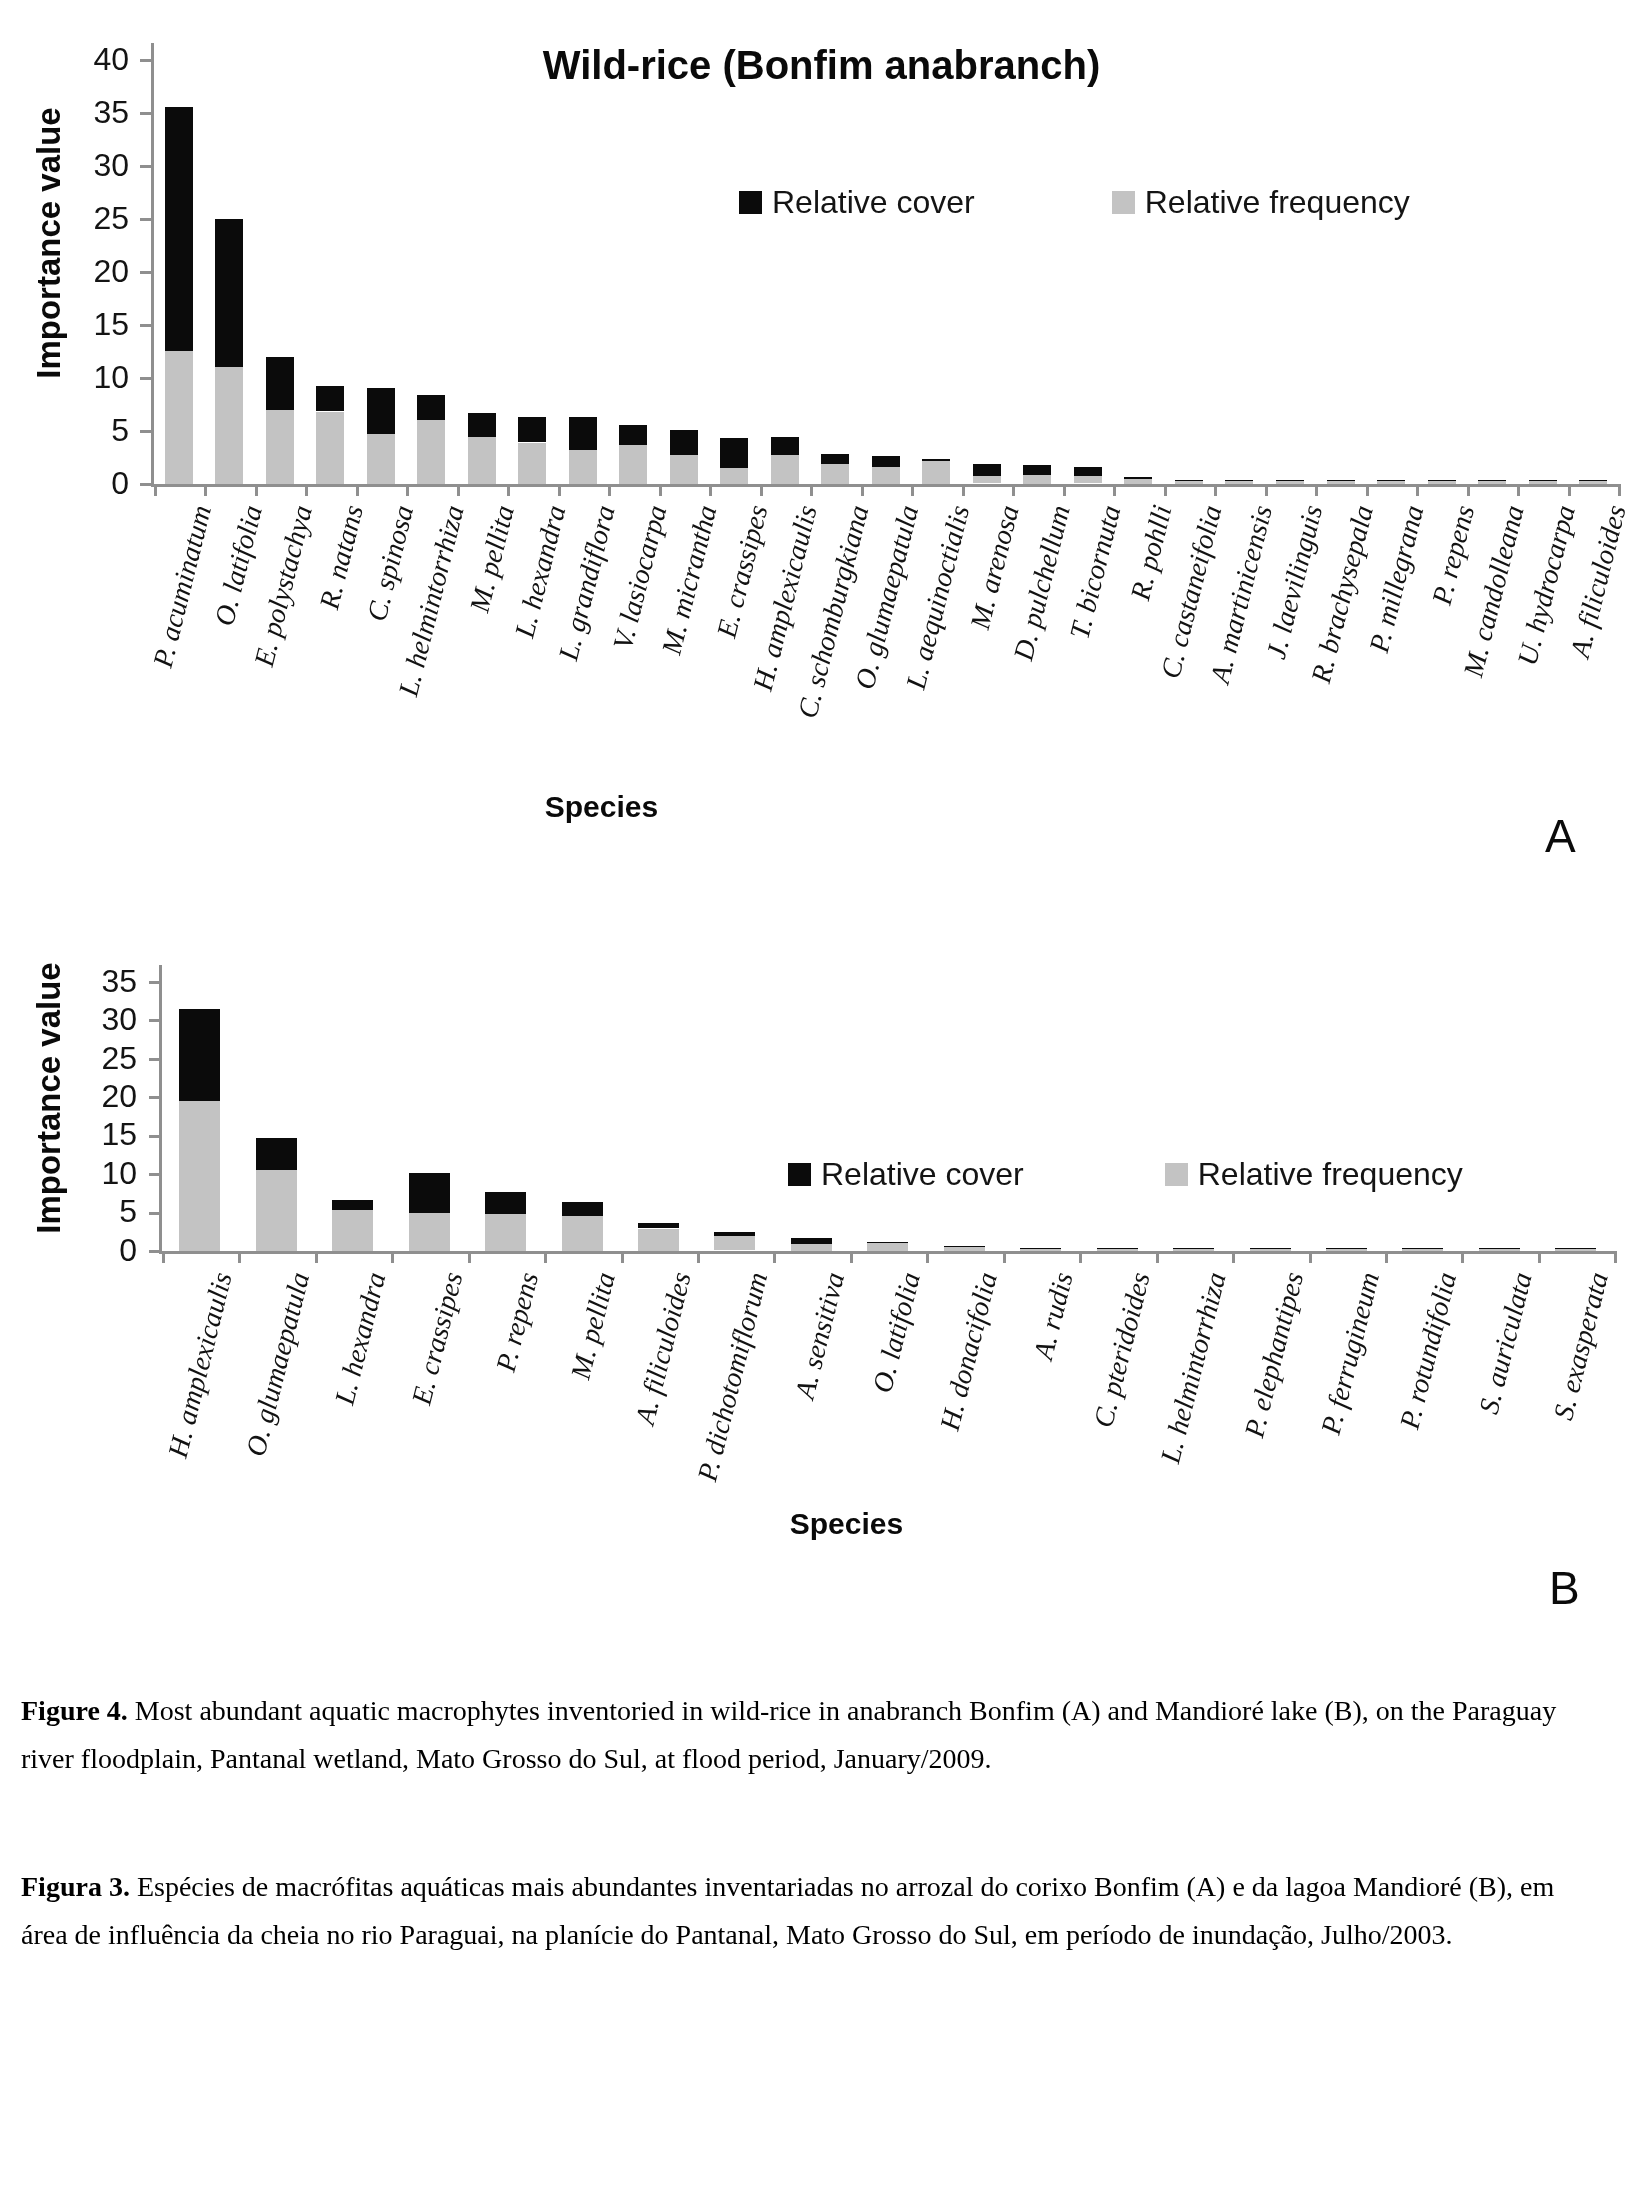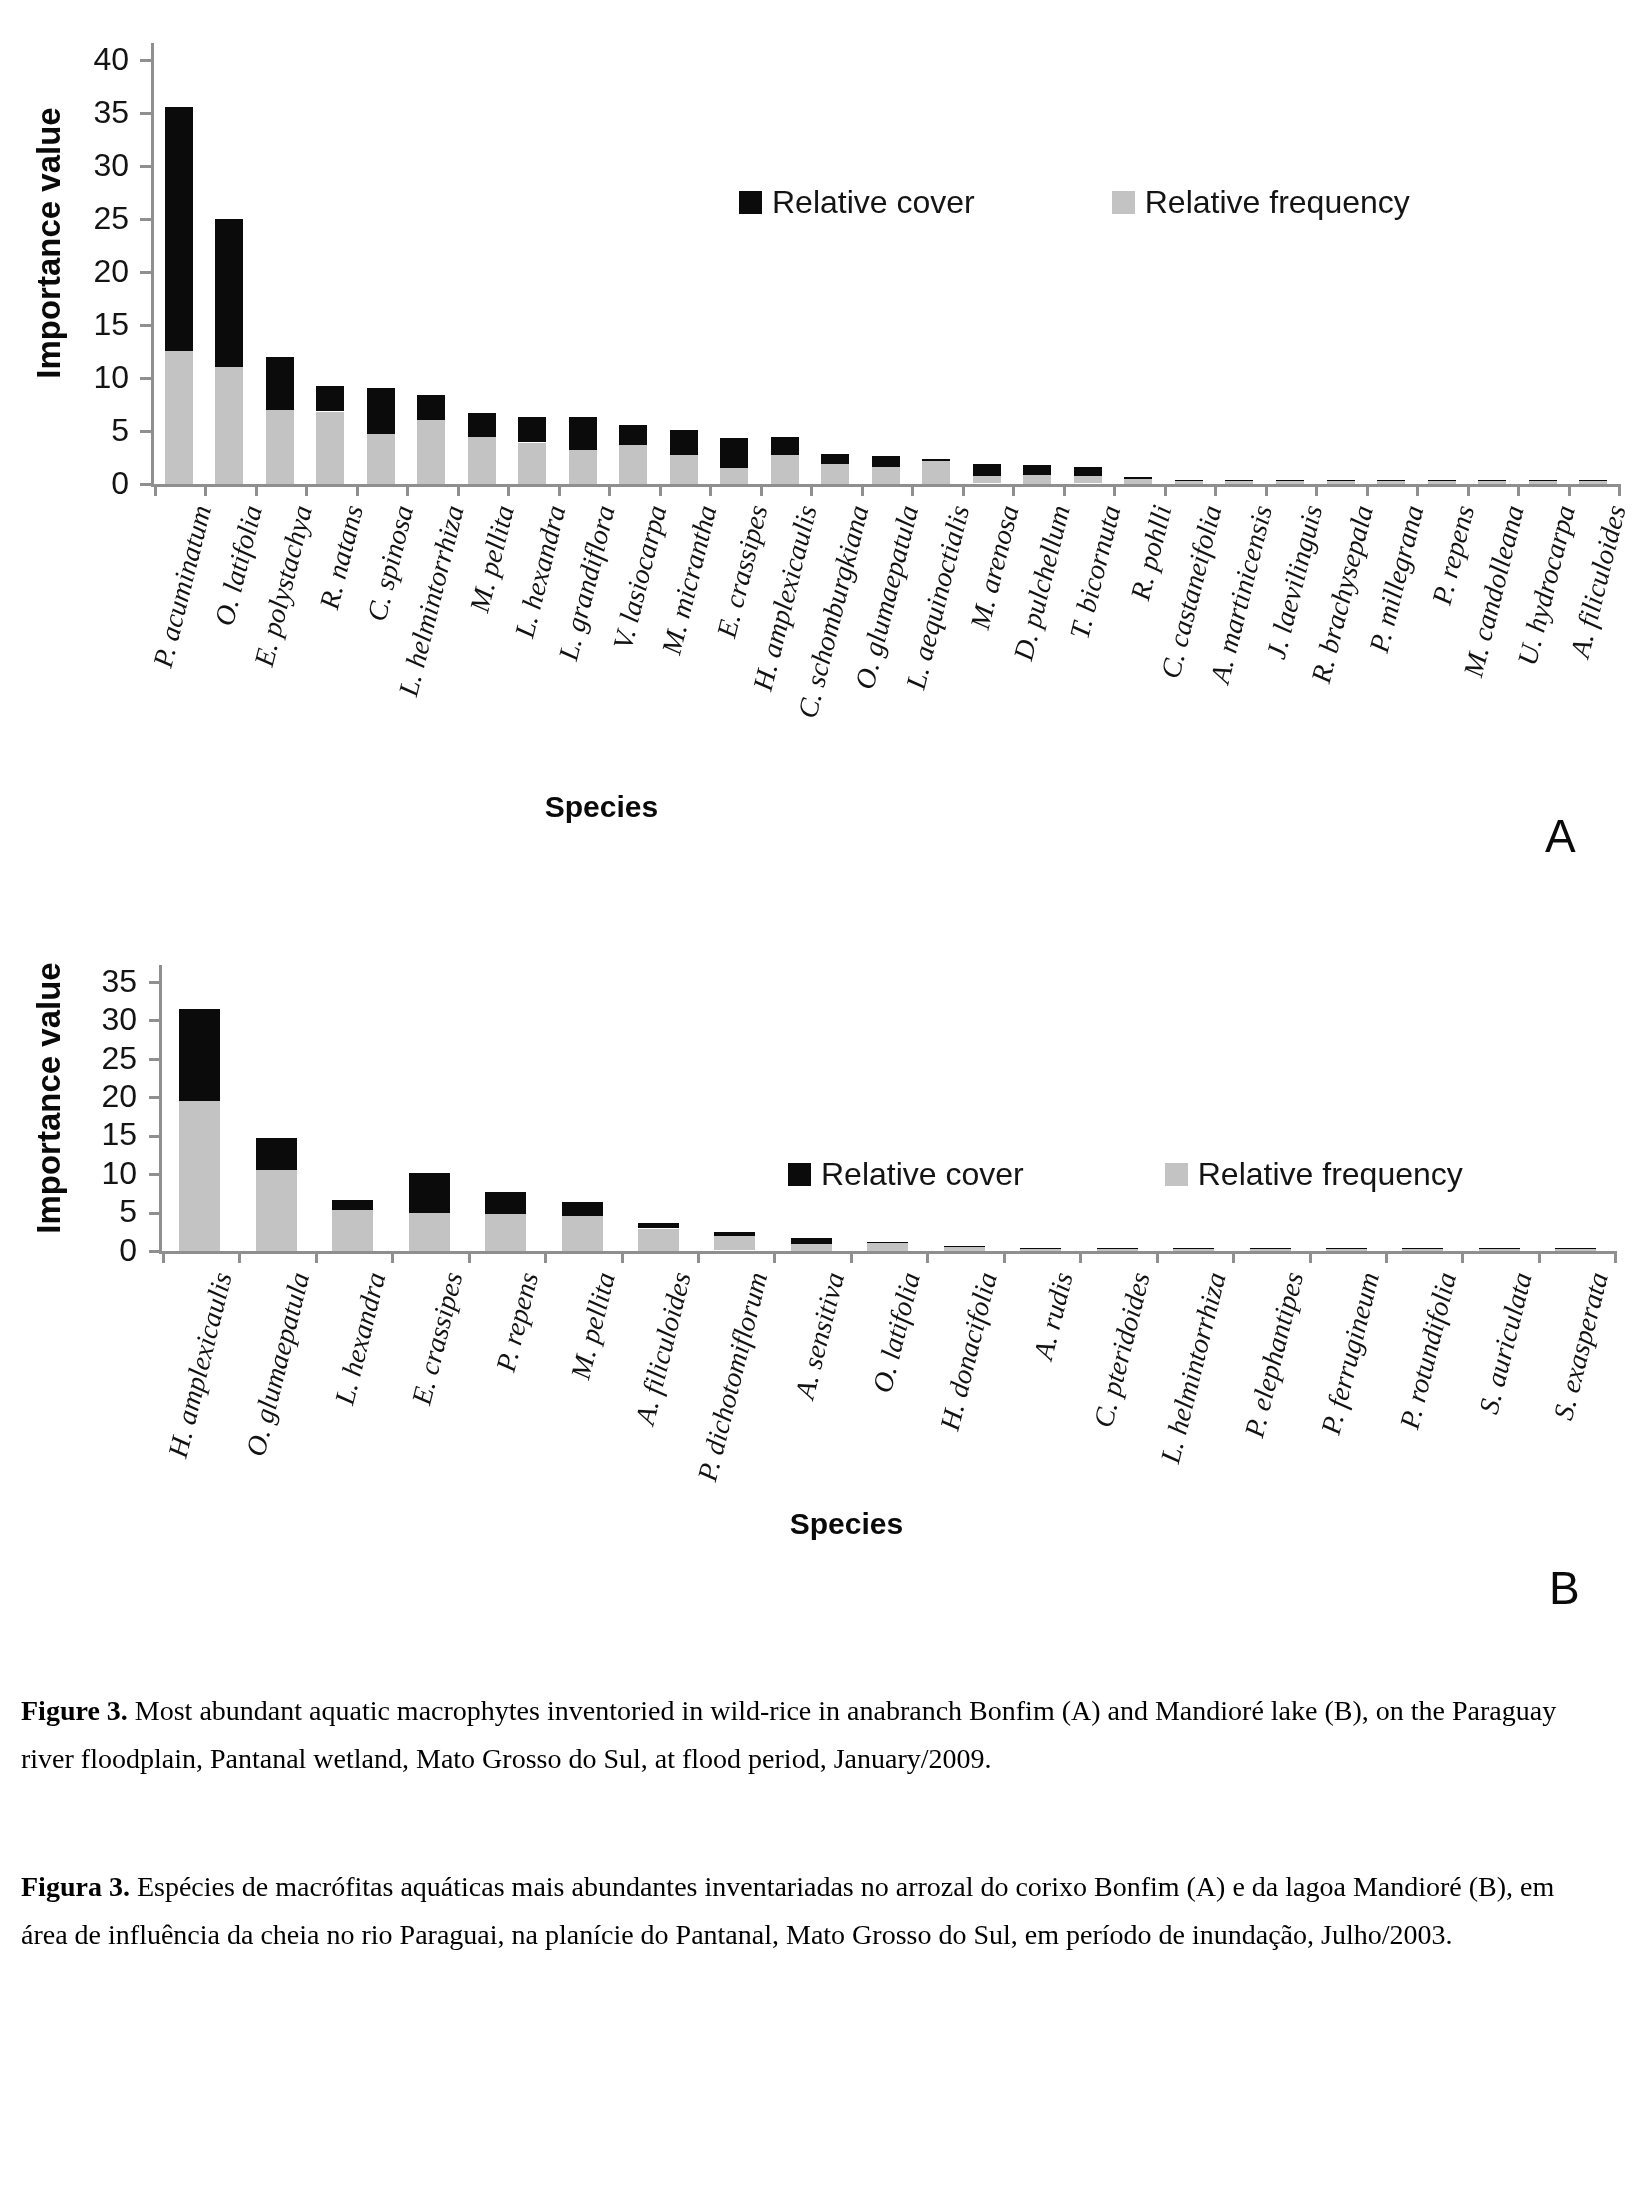--- a/index.html
+++ b/index.html
@@ -21,20 +21,21 @@
   .caption{position:absolute;left:21px;width:1560px;font:28px "Liberation Serif",serif;
            color:#000;line-height:1.72;margin:0;}
   .cap-label{font-weight:bold;}
 </style>
 </head>
 <body>
 
 <div class="page">
 
   <section class="abs" style="left:0;top:0;width:1647px;height:930px;">
+    <div class="abs ctitle" style="left:469px;top:43px;width:705px;">Wild-rice (Bonfim anabranch)</div>
 
     <div class="abs ytitle" style="left:-126px;top:224px;width:349px;text-align:center;">Importance value</div>
 
     <div class="abs legend" style="left:739px;top:184px;">
       <span class="swatch" style="background:#0b0b0b;"></span>
       <span>Relative cover</span>
       <span style="width:137px;display:inline-block;"></span>
       <span class="swatch" style="background:#c3c3c3;"></span>
       <span>Relative frequency</span>
     </div>
@@ -388,18 +389,18 @@
         <div class="xlab-anchor" style="position: absolute; left: 1584px; top: 1269px; width: 0px; height: 0px;">
           <span class="xlab">S. exasperata</span>
         </div>
       </div>
 
     <div class="abs xtitle" style="left:743px;top:577px;width:207px;text-align:center;">Species</div>
 
     <div class="abs panel-letter" style="left:1549px;top:631px;">B</div>
   </section>
 
-  <p class="caption" style="top:1687px;"><span class="cap-label">Figure 3.</span><span> Most abundant aquatic macrophytes inventoried in wild-rice in anabranch Bonfim (A) and Mandioré lake (B), on the Paraguay river floodplain, Pantanal wetland, Mato Grosso do Sul, at flood period, January/2009.</span></p>
+  <p class="caption" style="top:1687px;"><span class="cap-label">Figure 4.</span><span> Most abundant aquatic macrophytes inventoried in wild-rice in anabranch Bonfim (A) and Mandioré lake (B), on the Paraguay river floodplain, Pantanal wetland, Mato Grosso do Sul, at flood period, January/2009.</span></p>
 
   <p class="caption" style="top:1863px;"><span class="cap-label">Figura 3.</span><span> Espécies de macrófitas aquáticas mais abundantes inventariadas no arrozal do corixo Bonfim (A) e da lagoa Mandioré (B), em área de influência da cheia no rio Paraguai, na planície do Pantanal, Mato Grosso do Sul, em período de inundação, Julho/2003.</span></p>
 
 </div>
 
 
 </body></html>

